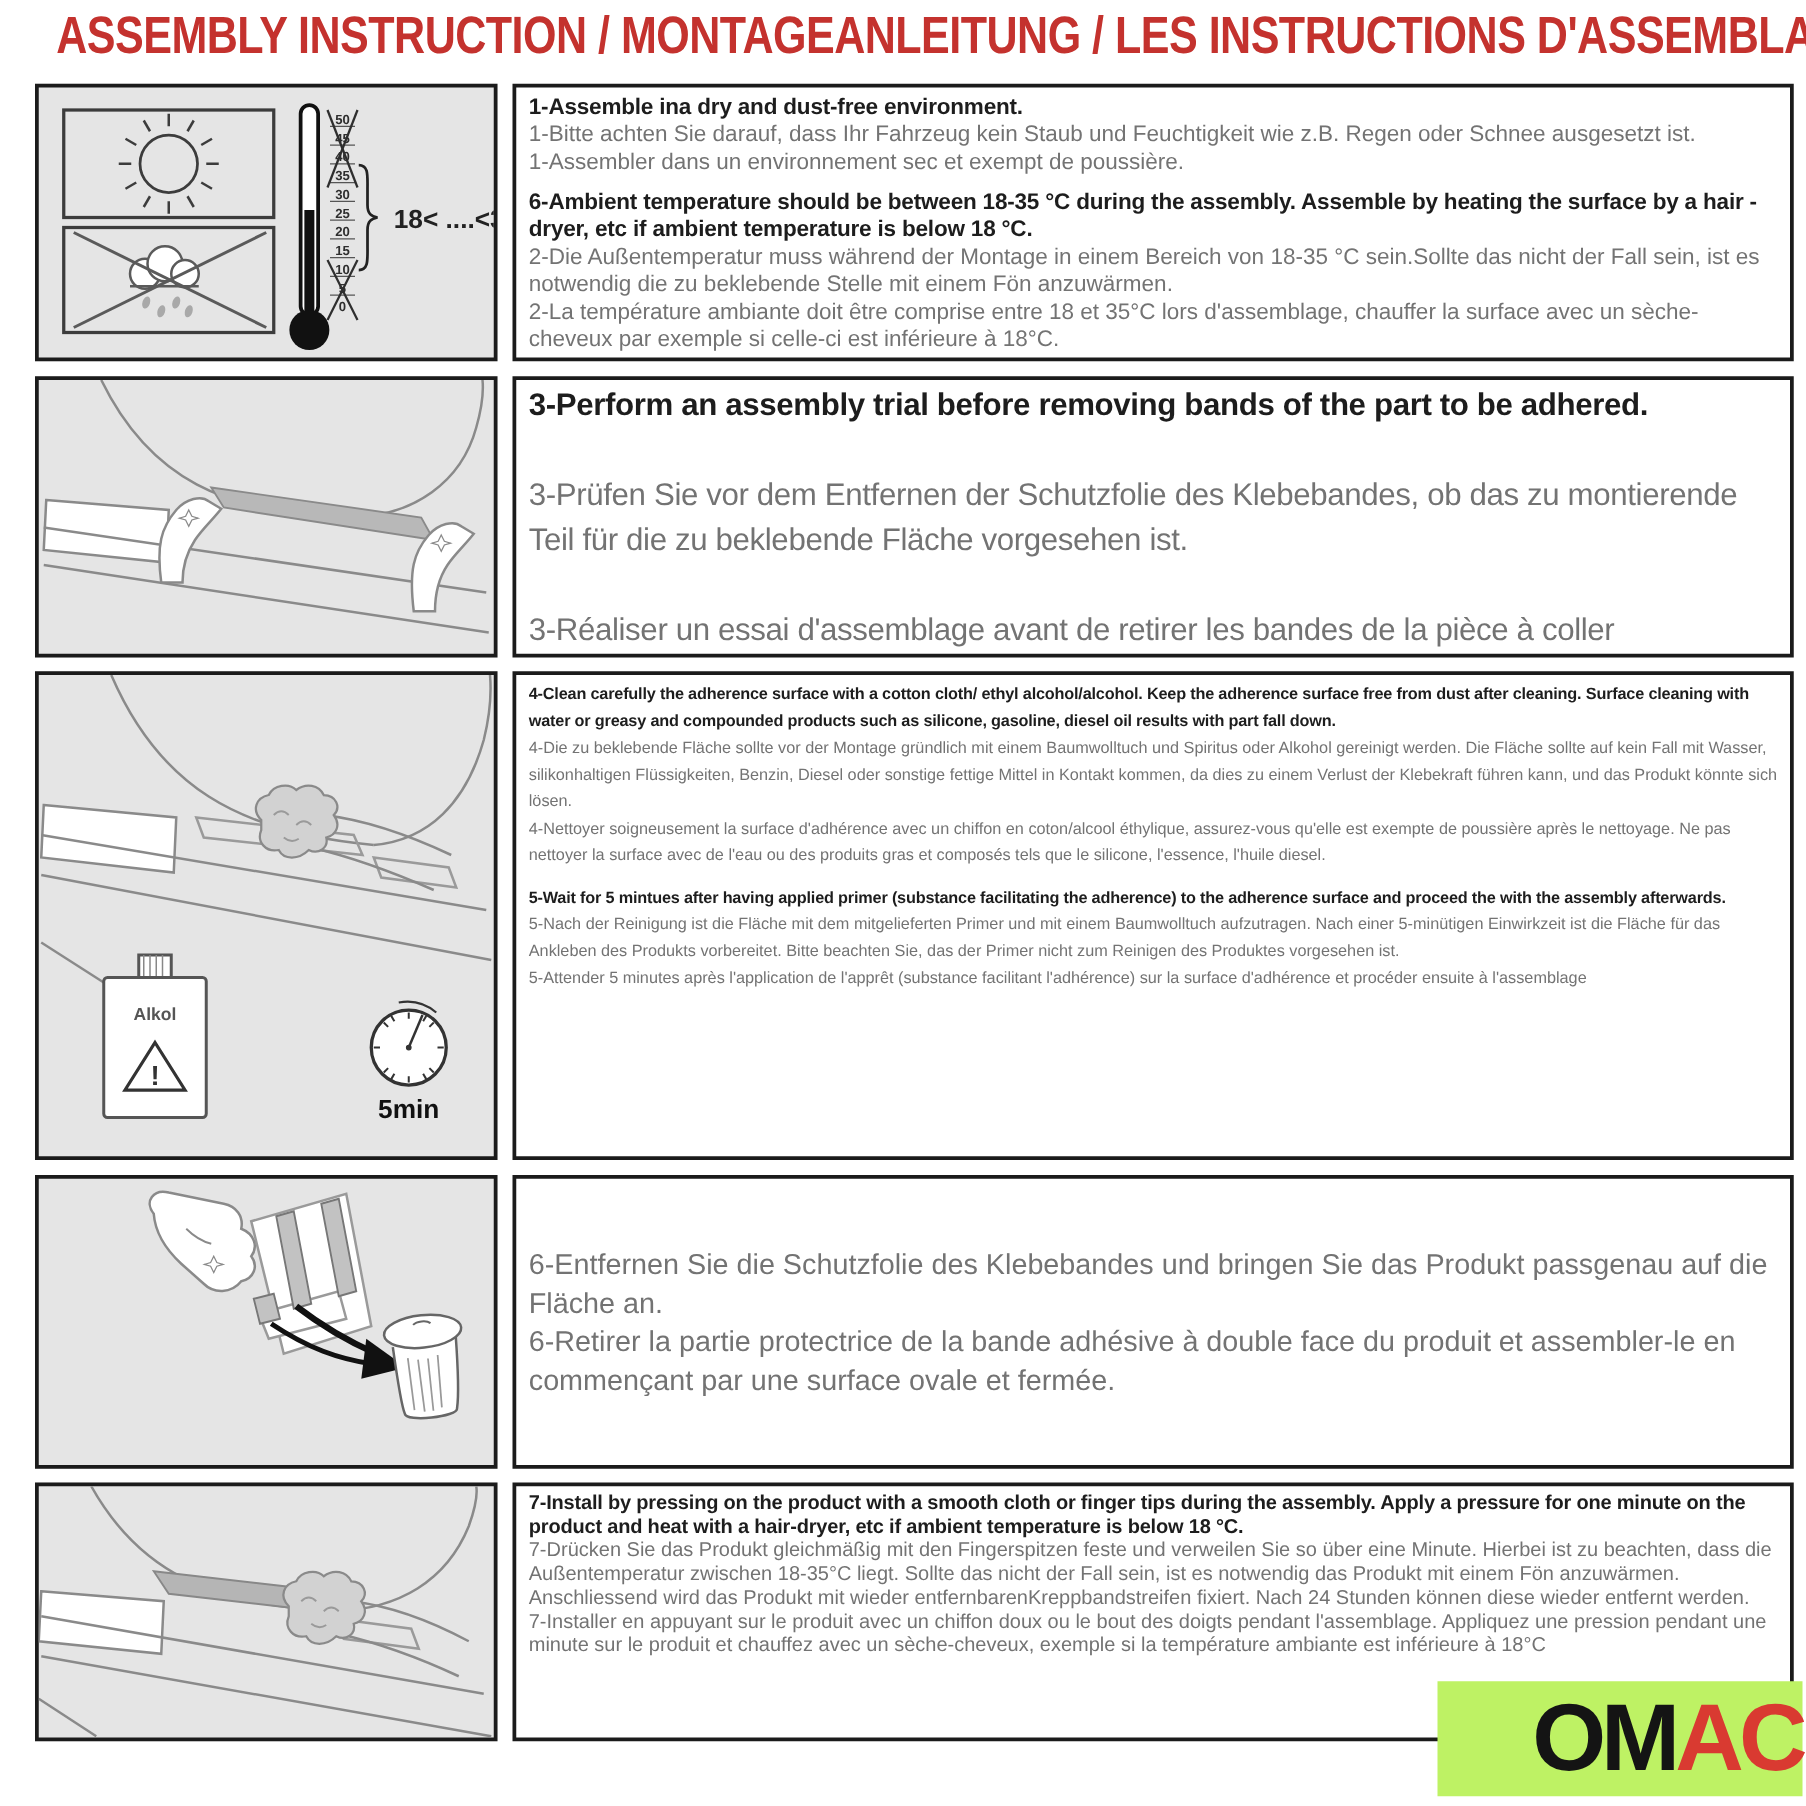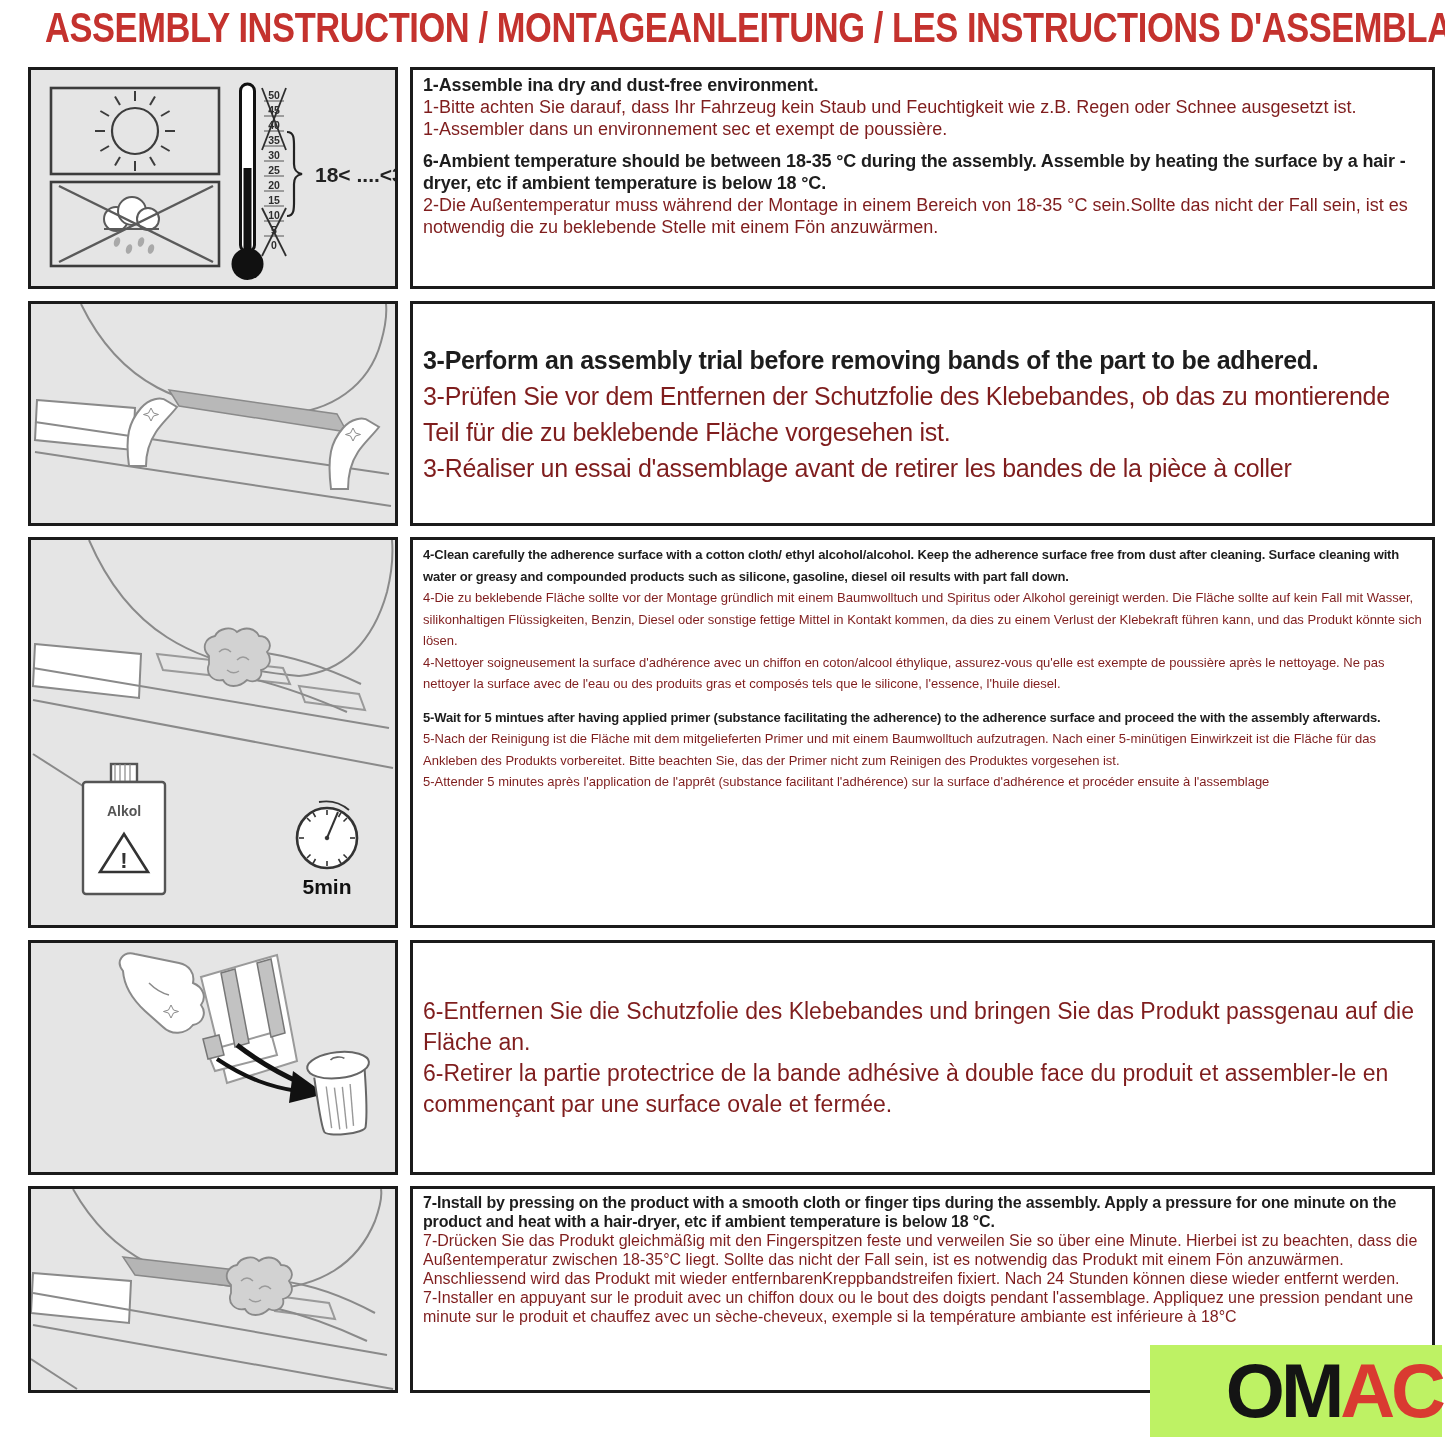--- a/index.html
+++ b/index.html
@@ -5,21 +5,21 @@
   html,body{margin:0;padding:0;background:#ffffff;}
   #page{position:relative;width:1445px;height:1445px;background:#fff;
         font-family:"Liberation Sans", sans-serif;overflow:hidden;}
   .title{position:absolute;left:45px;top:4px;width:1700px;
          font-size:42px;font-weight:700;letter-spacing:-0.5px;
          transform:scaleX(0.82);transform-origin:left top;white-space:nowrap;}
   .imgbox{position:absolute;border:3px solid #1b1b1b;background:#e5e5e5;box-sizing:border-box;}
   .textbox{position:absolute;border:3px solid #1b1b1b;background:#fff;box-sizing:border-box;
            padding:4px 10px;overflow:hidden;display:flex;flex-direction:column;}
   .textbox.center{justify-content:center;}
-  .p{margin:0;color:#7f1d1d;}
+  .p{margin:0;color:#737373;}
   .p.b{color:#1d1d1d;font-weight:700;letter-spacing:-0.15px;}
   .s1 .p{font-size:18px;line-height:22px;}
   .s3 .p{font-size:25px;line-height:36px;letter-spacing:-0.3px;}
   .s4 .p{font-size:13px;line-height:21.5px;}
   .s6 .p{font-size:23px;line-height:31px;}
   .s7 .p{font-size:16px;line-height:19px;}
   .sp10{height:10px;flex:none;}
   .sp12{height:12px;flex:none;}
   svg{display:block;width:100%;height:100%;}
   .logo{position:absolute;left:1150px;top:1345px;width:292px;height:92px;background:#bef264;
@@ -110,20 +110,21 @@
       </g>
     </svg>
   </div>
   <div class="textbox s1" style="left:410px;top:67px;width:1025px;height:222px;">
     <p class="p b">1-Assemble ina dry and dust-free environment.</p>
     <p class="p">1-Bitte achten Sie darauf, dass Ihr Fahrzeug kein Staub und Feuchtigkeit wie z.B. Regen oder Schnee ausgesetzt ist.</p>
     <p class="p">1-Assembler dans un environnement sec et exempt de poussière.</p>
     <div class="sp10"></div>
     <p class="p b">6-Ambient temperature should be between 18-35 °C  during the assembly. Assemble by heating the surface by a hair -dryer, etc if ambient temperature is below 18 °C.</p>
     <p class="p">2-Die Außentemperatur muss während der Montage in einem Bereich von 18-35 °C  sein.Sollte das nicht der Fall sein, ist es notwendig die zu beklebende Stelle mit einem Fön anzuwärmen.</p>
+    <p class="p">2-La température ambiante doit être comprise entre 18 et 35°C lors d'assemblage, chauffer la surface avec un sèche-cheveux par exemple si celle-ci est inférieure à 18°C.</p>
   </div>
 
   <div class="imgbox" style="left:28px;top:301px;width:370px;height:225px;">
     <svg viewBox="0 0 364 219">
       <g fill="none" stroke="#8a8a8a" stroke-width="2">
         <path d="M50,0 C88,78 148,108 252,110"></path>
         <path d="M252,110 C300,108 338,82 350,38 C354,24 356,10 355,0"></path>
         <polygon points="6,96 104,104 102,146 4,136" fill="#fff"></polygon>
         <line x1="4" y1="118" x2="358" y2="170"></line>
         <line x1="4" y1="148" x2="360" y2="202"></line>
@@ -132,21 +133,21 @@
       <g fill="#fff" stroke="#8a8a8a" stroke-width="2">
         <path d="M98,162 C94,132 98,118 110,104 C118,95 130,92 136,97 L146,103 C139,112 131,119 125,128 C119,137 115,148 115,162 Z"></path>
         <path d="M120,104 l2.5,5 5,1.5 -5,1.5 -2.5,5 -2.5,-5 -5,-1.5 5,-1.5 z" stroke-width="1"></path>
       </g>
       <g fill="#fff" stroke="#8a8a8a" stroke-width="2">
         <path d="M300,185 C296,152 300,138 312,124 C320,115 332,112 338,117 L348,123 C341,132 333,139 327,148 C321,157 317,170 317,185 Z"></path>
         <path d="M322,124 l2.5,5 5,1.5 -5,1.5 -2.5,5 -2.5,-5 -5,-1.5 5,-1.5 z" stroke-width="1"></path>
       </g>
     </svg>
   </div>
-  <div class="textbox s3 center" style="left:410px;top:301px;width:1025px;height:225px;">
+  <div class="textbox s3 center" style="left:410px;top:301px;width:1025px;height:225px;gap:36px;">
     <p class="p b">3-Perform an assembly trial before removing bands of the part to be adhered.</p>
     <p class="p">3-Prüfen Sie vor dem Entfernen der Schutzfolie des Klebebandes, ob das zu montierende Teil für die zu beklebende Fläche vorgesehen ist.</p>
     <p class="p">3-Réaliser un essai d'assemblage avant de retirer les bandes de la pièce à coller</p>
   </div>
 
   <div class="imgbox" style="left:28px;top:537px;width:370px;height:391px;">
     <svg viewBox="0 0 364 385">
       <g fill="none" stroke="#8a8a8a" stroke-width="2">
         <path d="M58,0 C96,88 158,126 268,136"></path>
         <path d="M268,136 C312,132 342,102 356,52 C361,32 362,12 361,0"></path>

